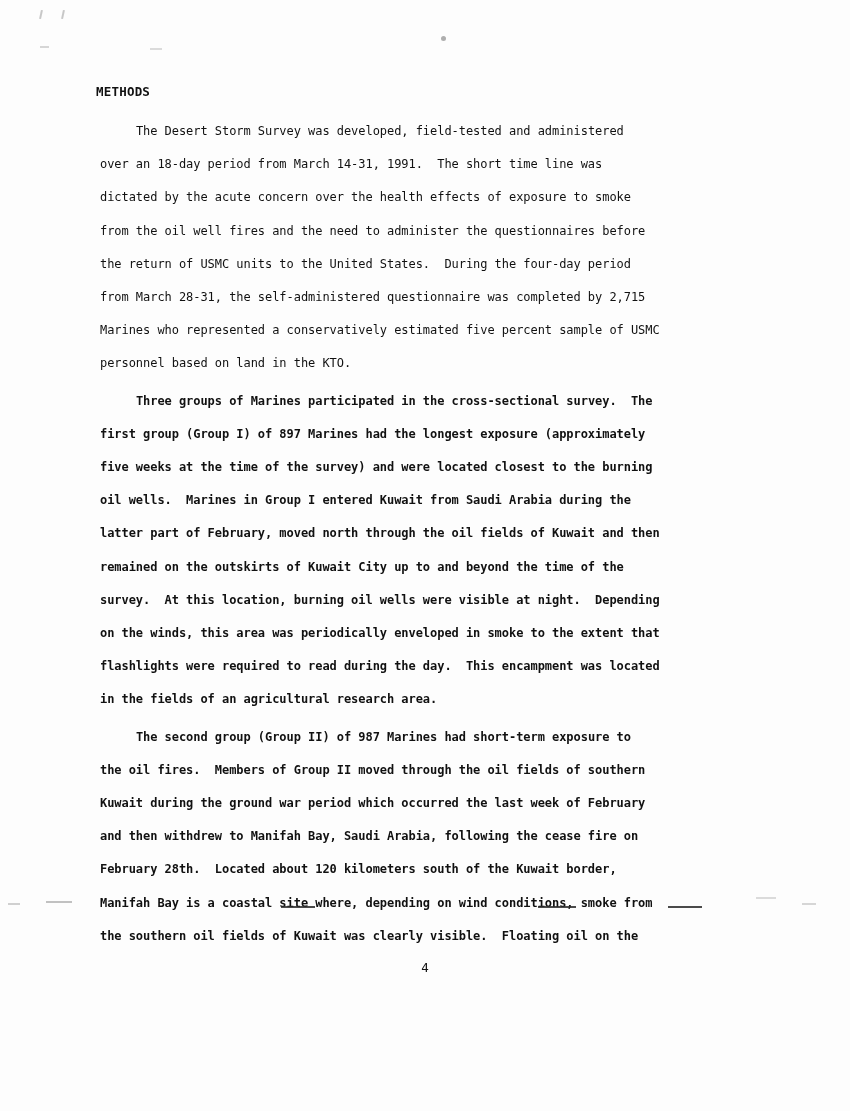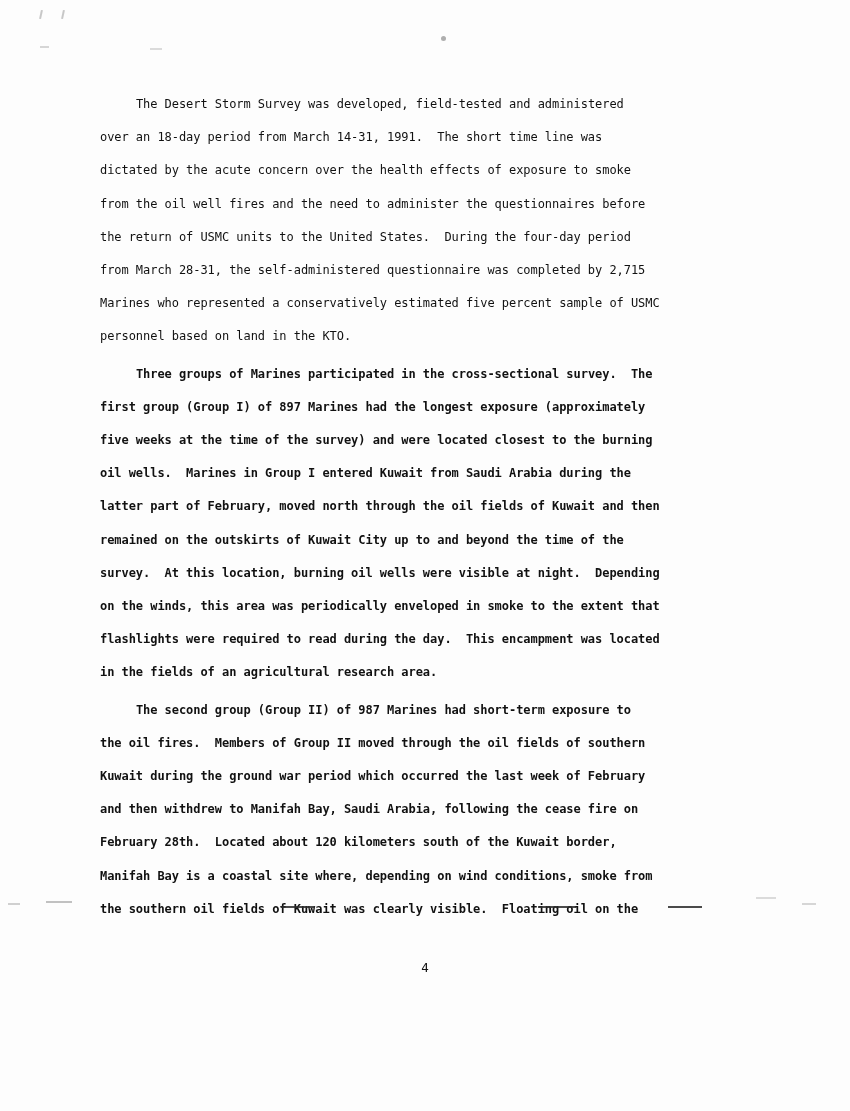--- a/index.html
+++ b/index.html
@@ -89,20 +89,21 @@
   <span class="speck s2"></span>
   <span class="speck s3"></span>
   <span class="speck s4"></span>
   <span class="speck s5"></span>
   <span class="speck s6"></span>
   <span class="speck s7"></span>
   <span class="speck s8"></span>
   <span class="speck s9"></span>
 
   <div class="content">
+    <h1 class="section-heading">METHODS</h1>
     <p class="para">     The Desert Storm Survey was developed, field-tested and administered
 over an 18-day period from March 14-31, 1991.  The short time line was
 dictated by the acute concern over the health effects of exposure to smoke
 from the oil well fires and the need to administer the questionnaires before
 the return of USMC units to the United States.  During the four-day period
 from March 28-31, the self-administered questionnaire was completed by 2,715
 Marines who represented a conservatively estimated five percent sample of USMC
 personnel based on land in the KTO.</p>
     <p class="para">     Three groups of Marines participated in the cross-sectional survey.  The
 first group (Group I) of 897 Marines had the longest exposure (approximately

